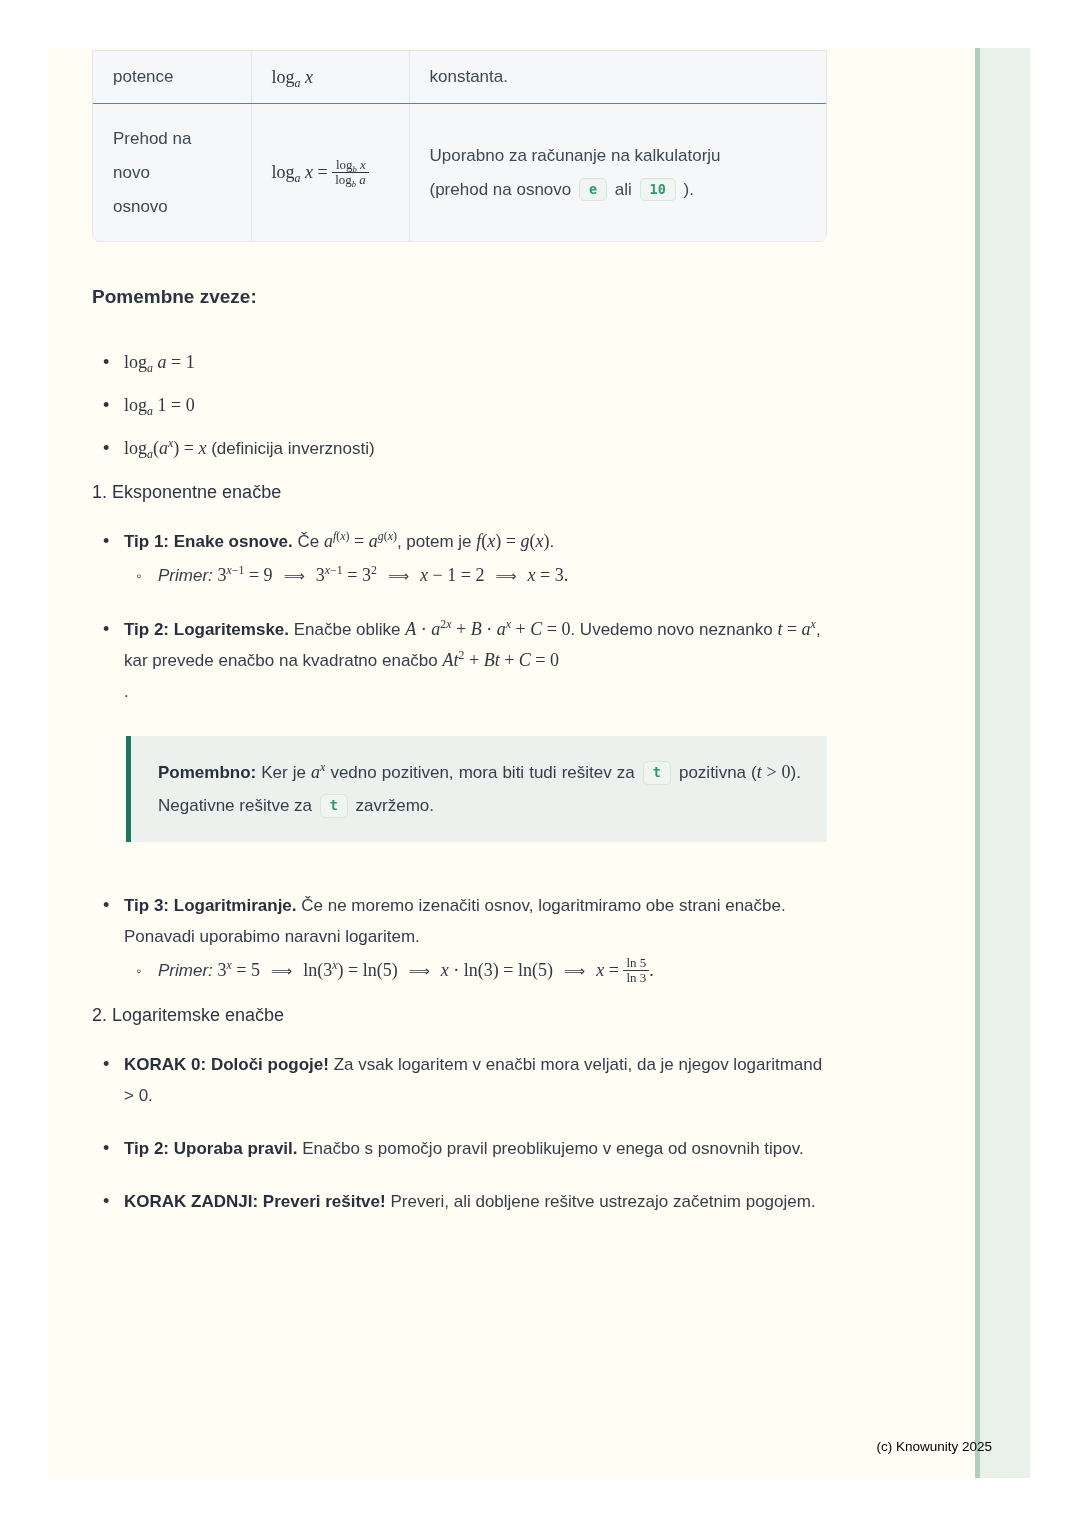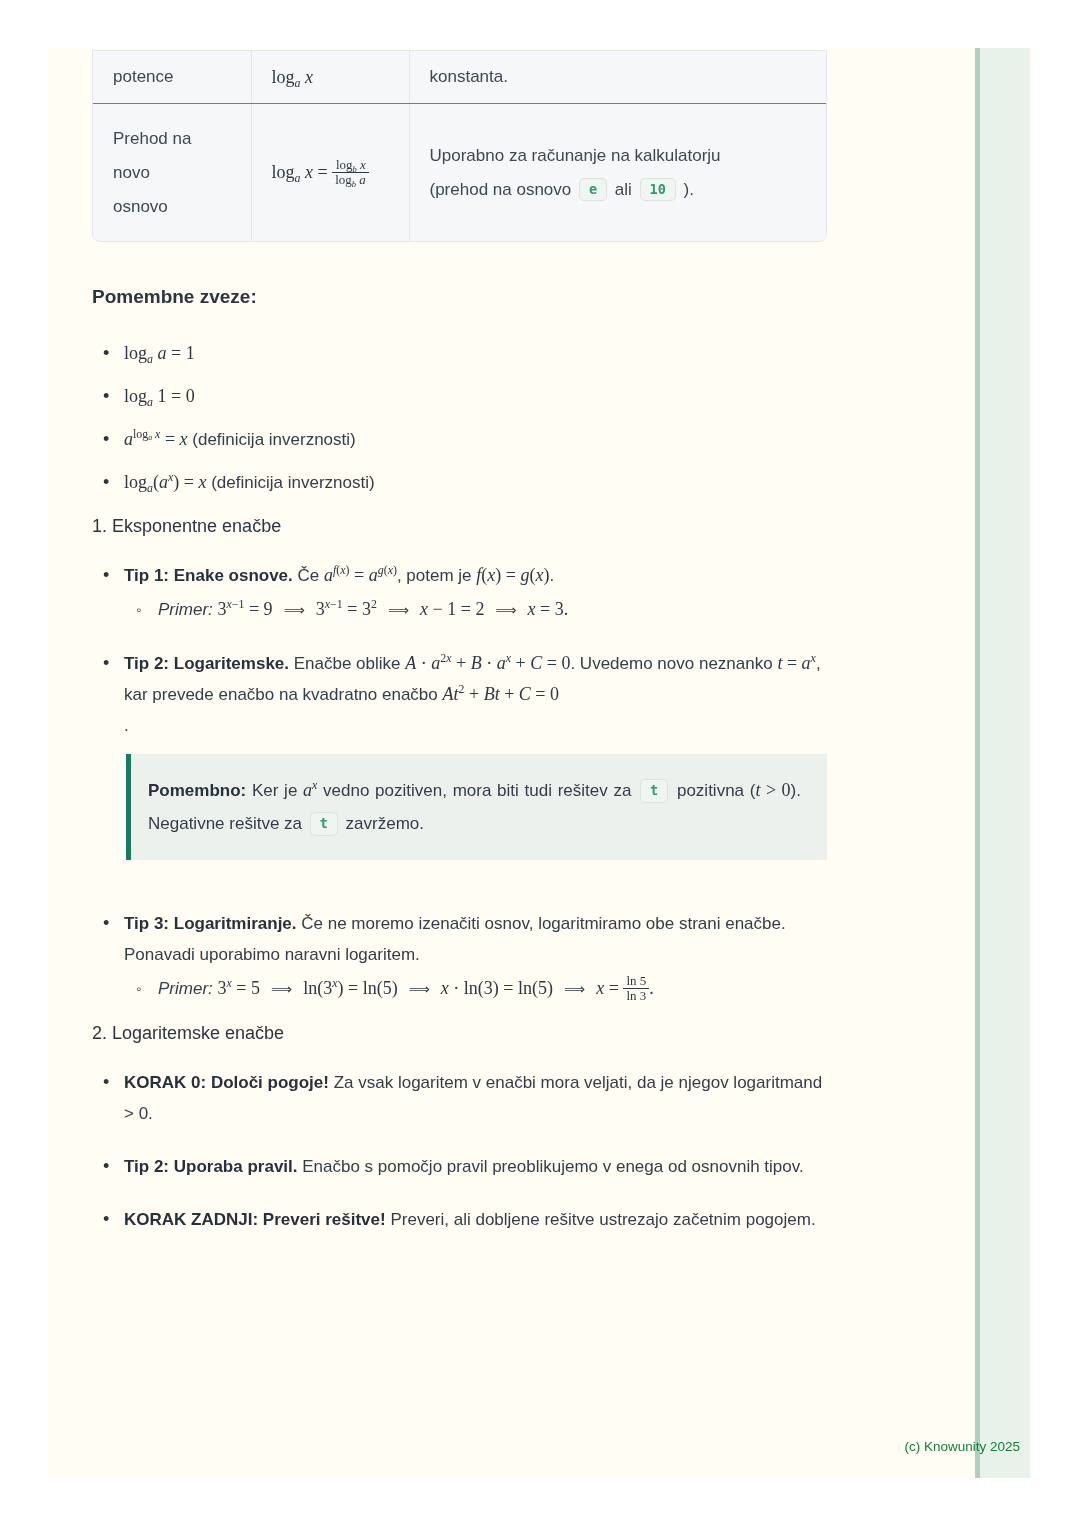--- a/index.html
+++ b/index.html
@@ -51,39 +51,39 @@
 
   b{color:#27313d}
   .pl{font-style:italic}
 
   
   .h-zveze{font-size:19px;font-weight:bold;color:#2c3642;margin:42px 0 0;line-height:26px}
   .h-main{font-size:23px;font-weight:bold;color:#2bad80;margin:36px 0 0;line-height:30px}
   .h-sec{font-size:18px;font-weight:normal;color:#2c3642;margin:16px 0 0;line-height:24px}
 
   
-  .rel{margin-top:28px}
+  .rel{margin-top:37px}
   .b1{position:relative;padding-left:32px;font-size:17px;line-height:31px;color:#333e4a}
   .b1::before{content:"\2022";position:absolute;left:11px;top:0;color:#2c3642;font-size:18px}
   .rel .b1{margin:0 0 12px}
   .bmain{margin-top:22px}
   .first{}
   .b2{position:relative;padding-left:66px;font-size:17px;line-height:32px;margin-top:2px;color:#333e4a}
   .b2::before{content:"\25E6";position:absolute;left:44px;top:1px;color:#2c3642;font-size:15px}
 
   
   .callout{
-    box-sizing:border-box;width:701px;margin:13px 0 0 34px;
+    box-sizing:border-box;width:701px;margin:29px 0 0 34px;
     background:#edf1ee;border-left:5px solid #187a5f;
-    padding:20px 26px 20px 17px;font-size:17px;line-height:33px;
+    padding:20px 26px 20px 27px;font-size:17px;line-height:33px;
     text-align:justify;color:#333e4a;
   }
 
   .copyright{
-    position:absolute;right:60px;top:1439px;font-size:13.5px;color:#15803d;
+    position:absolute;right:88px;top:1439px;font-size:13.5px;color:#000000;
     white-space:nowrap;
   }
 </style>
 </head>
 <body>
 
 <div class="page">
   <div class="strip"></div>
 
   <div class="content">
@@ -107,21 +107,20 @@
             <td>Uporabno za računanje na kalkulatorju<br>(prehod na osnovo <code class="chip">e</code> ali <code class="chip">10</code> ).</td>
           </tr>
         </tbody>
       </table>
     </div>
 
     <div class="h-zveze">Pomembne zveze:</div>
     <div class="rel">
       <div class="b1"><span class="m">log<sub><i>a</i></sub> <i>a</i> = 1</span></div>
       <div class="b1"><span class="m">log<sub><i>a</i></sub> 1 = 0</span></div>
-      <div class="b1"><span class="m"><i>a</i><sup>log<sub><i>a</i></sub> <i>x</i></sup> = <i>x</i></span> (definicija inverznosti)</div>
       <div class="b1"><span class="m">log<sub><i>a</i></sub>(<i>a</i><sup><i>x</i></sup>) = <i>x</i></span> (definicija inverznosti)</div>
     </div>
 
 
     <div class="h-sec">1. Eksponentne enačbe</div>
 
     <div class="b1 bmain first"><b>Tip 1: Enake osnove.</b> Če <span class="m"><i>a</i><sup><i>f</i>(<i>x</i>)</sup> = <i>a</i><sup><i>g</i>(<i>x</i>)</sup></span>, potem je <span class="m"><i>f</i>(<i>x</i>) = <i>g</i>(<i>x</i>)</span>.</div>
     <div class="b2"><i class="pl">Primer:</i> <span class="m">3<sup><i>x</i>−1</sup> = 9<span class="ar">⟹</span>3<sup><i>x</i>−1</sup> = 3<sup>2</sup><span class="ar">⟹</span><i>x</i> − 1 = 2<span class="ar">⟹</span><i>x</i> = 3.</span></div>
 
     <div class="b1 bmain"><b>Tip 2: Logaritemske.</b> Enačbe oblike <span class="m"><i>A</i> · <i>a</i><sup>2<i>x</i></sup> + <i>B</i> · <i>a</i><sup><i>x</i></sup> + <i>C</i> = 0</span>. Uvedemo novo neznanko <span class="m"><i>t</i> = <i>a</i><sup><i>x</i></sup></span>, kar prevede enačbo na kvadratno enačbo <span class="m"><i>At</i><sup>2</sup> + <i>Bt</i> + <i>C</i> = 0</span><br>.</div>

